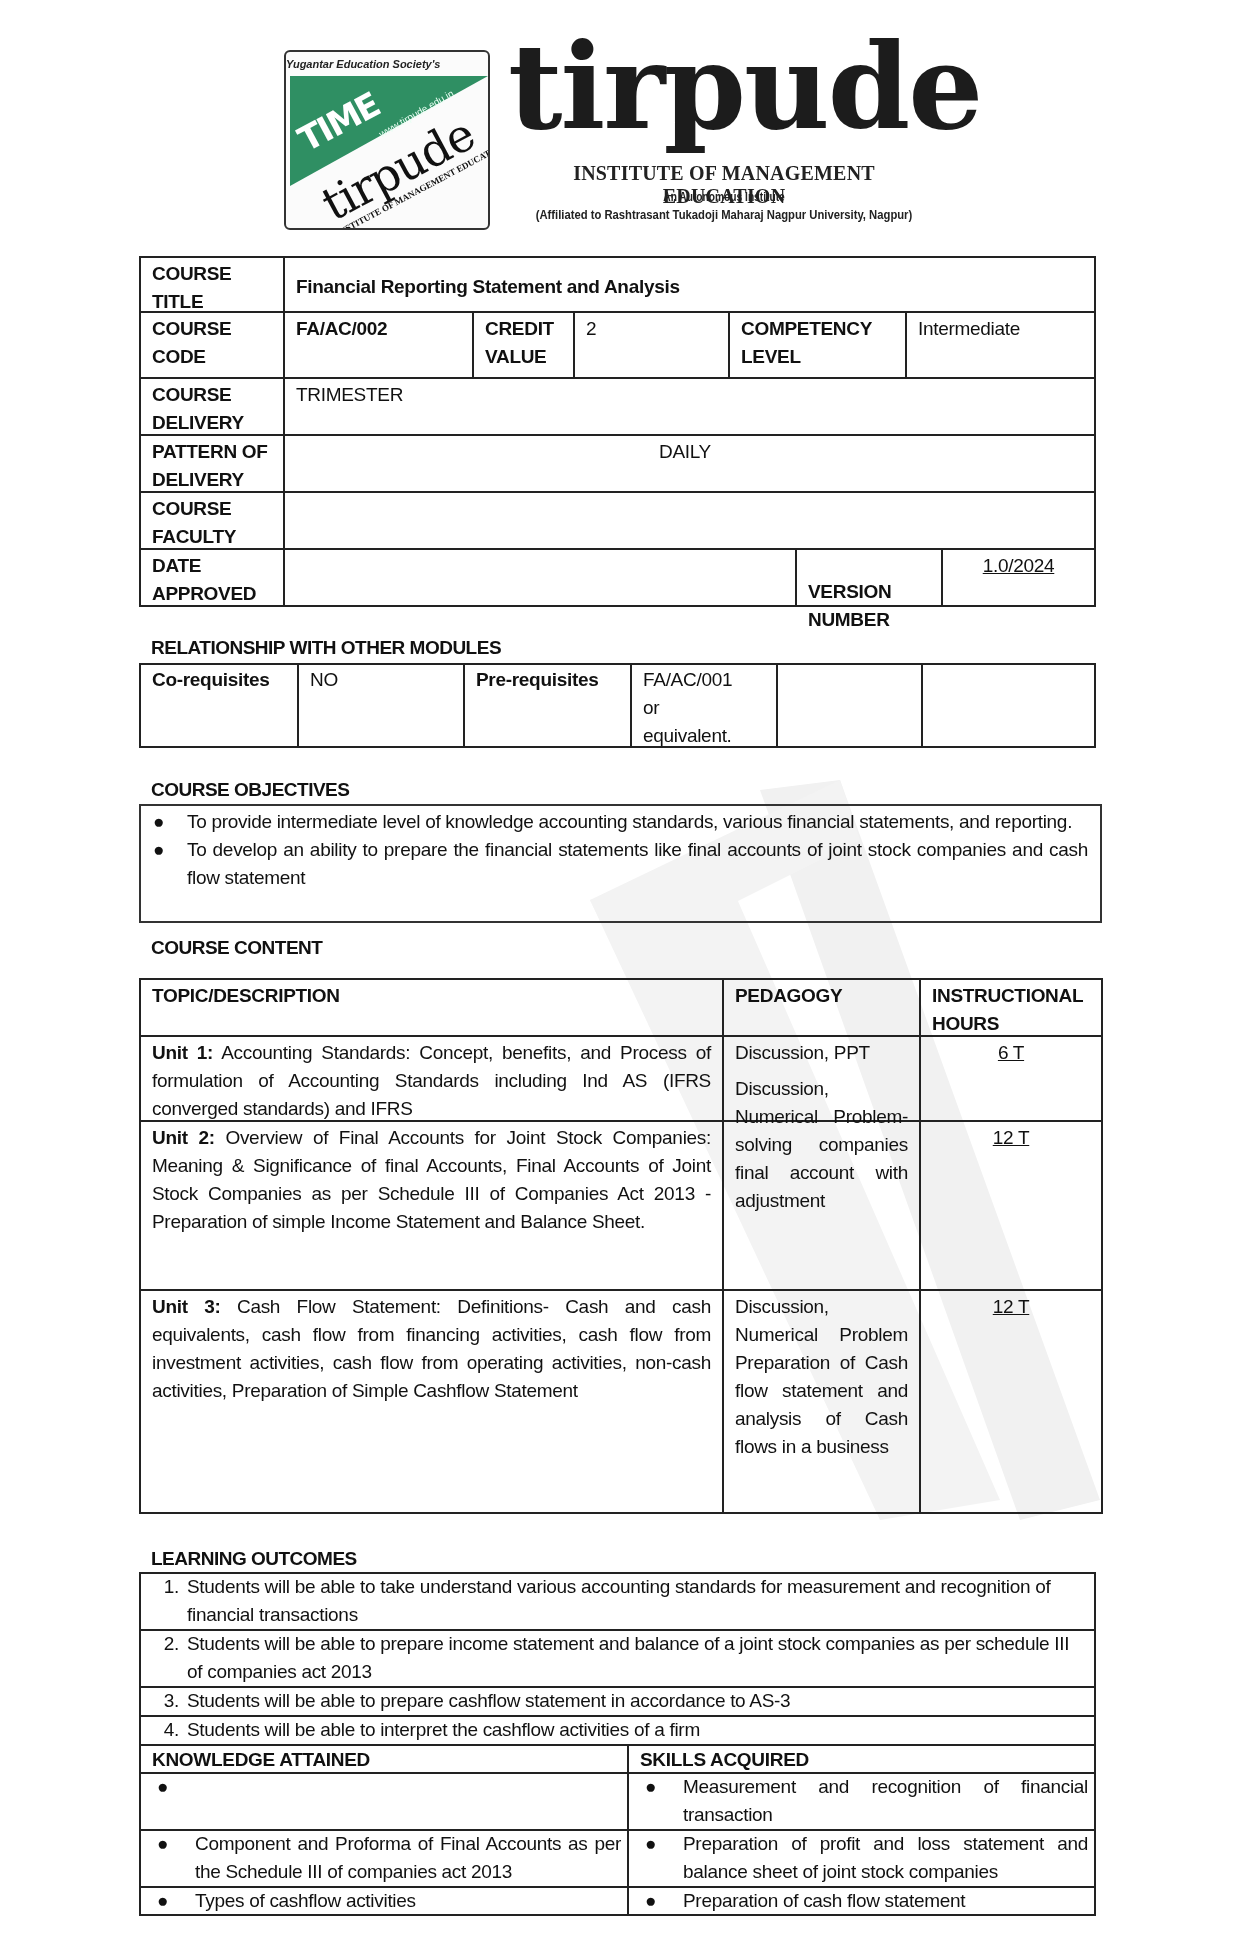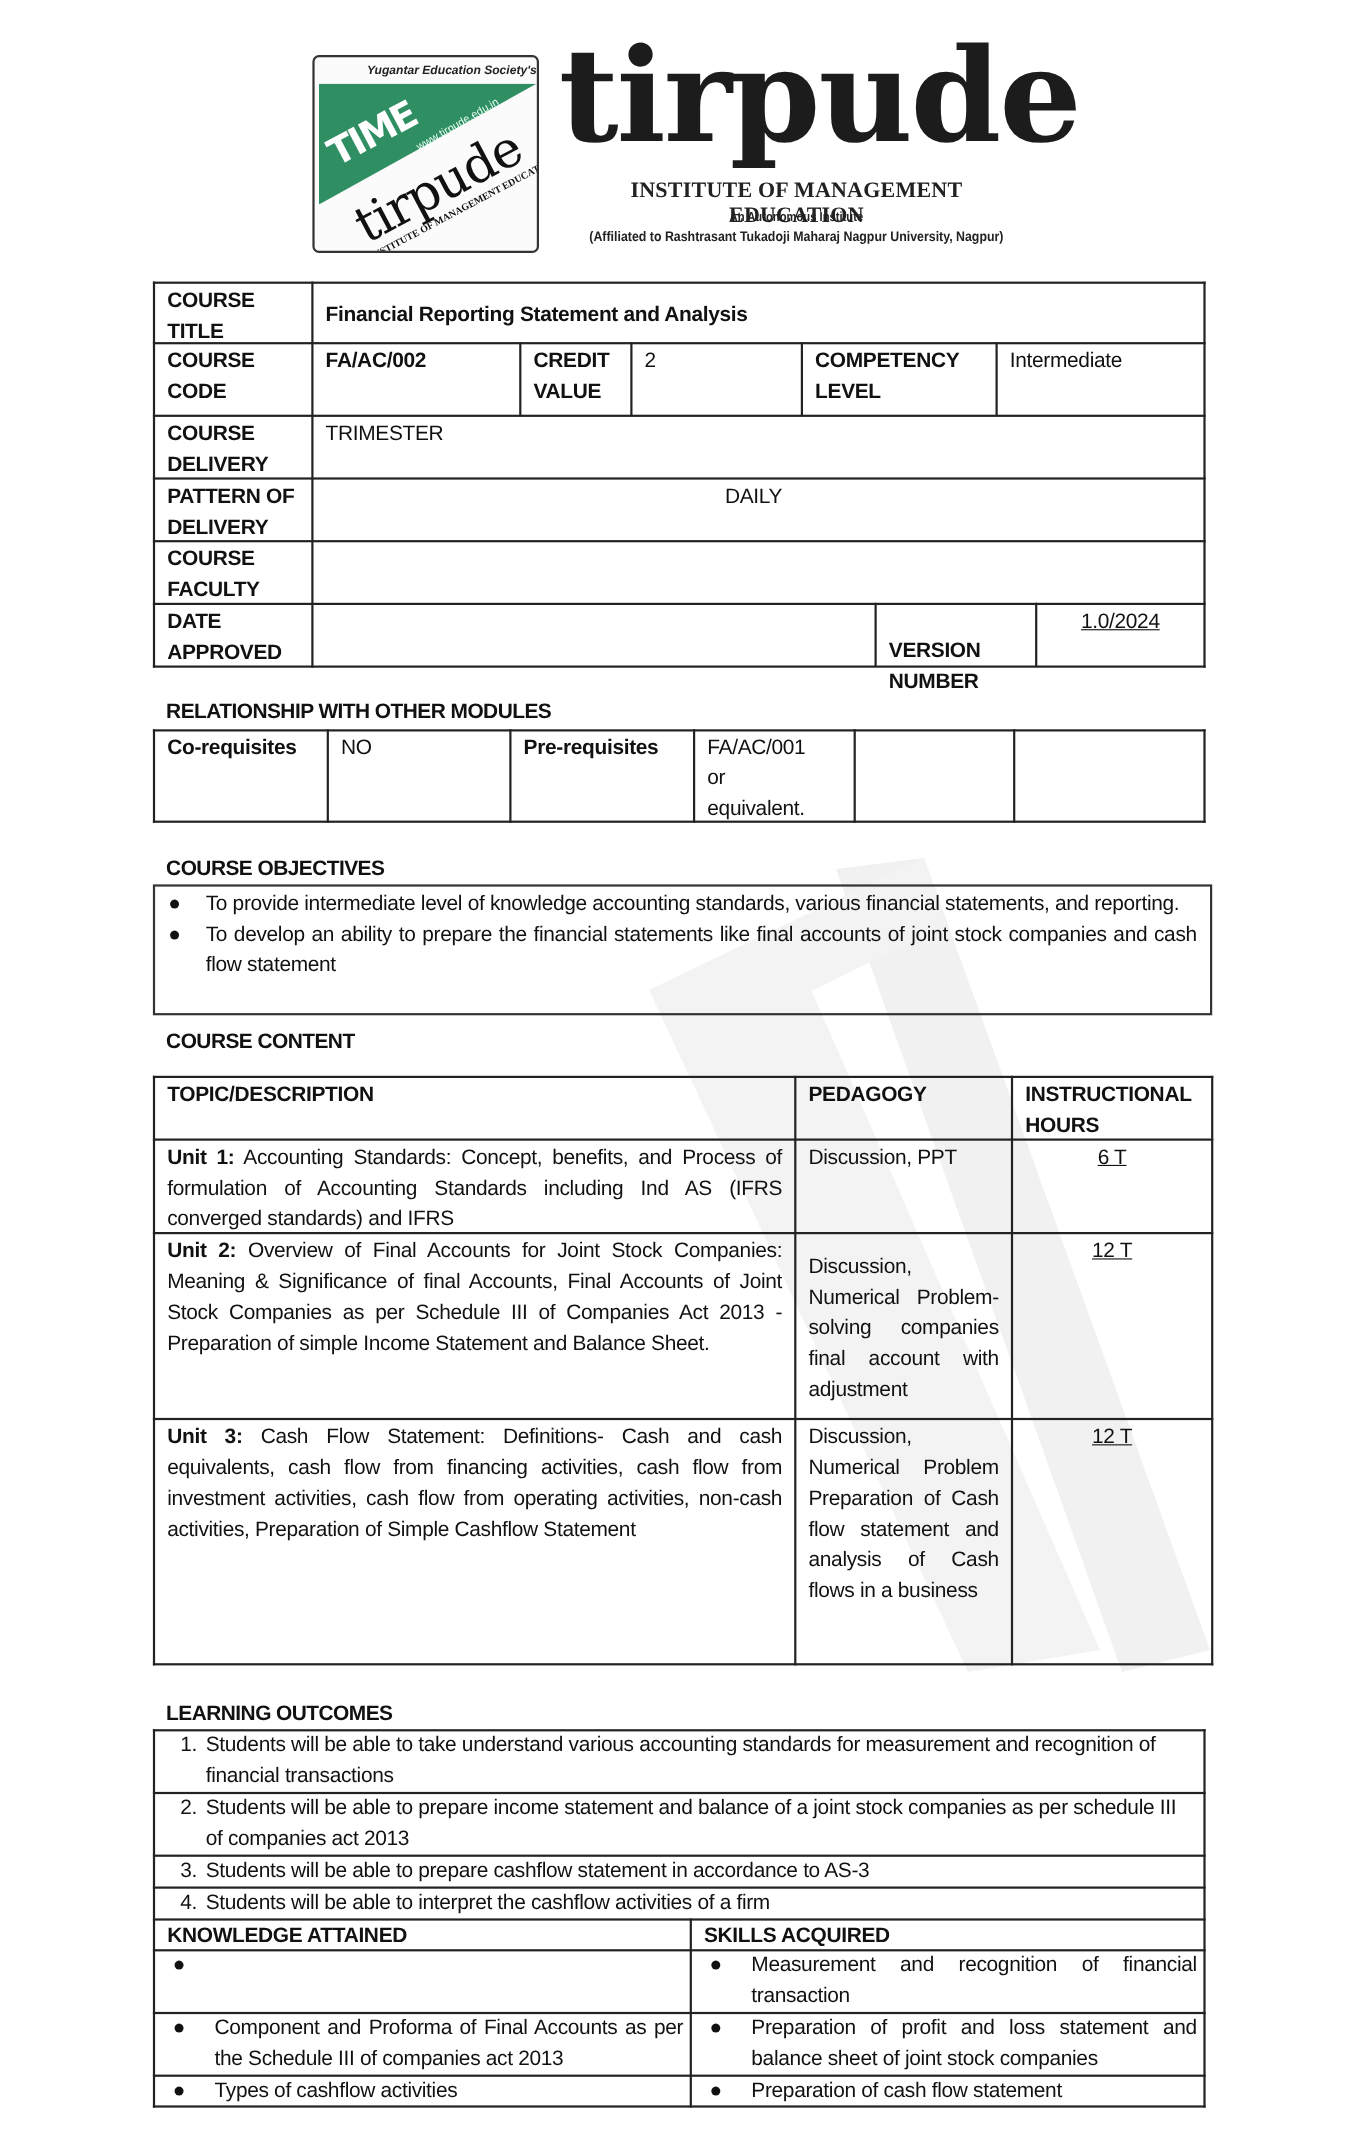--- a/index.html
+++ b/index.html
@@ -11,21 +11,21 @@
   .b { font-weight: bold; }
   .cell { position: absolute; padding: 2px 11px; font-size: 19px; line-height: 28px; letter-spacing: -0.3px; overflow: hidden; }
   .hline { position: absolute; height: 2px; background: #222; }
   .vline { position: absolute; width: 2px; background: #222; }
   .just { text-align: justify; }
   .center { text-align: center; text-decoration: underline; }
   .heading { position: absolute; left: 151px; font-size: 19px; font-weight: bold; letter-spacing: -0.5px; line-height: 24px; }
 
   
   .logo-box { position: absolute; left: 284px; top: 50px; width: 206px; height: 180px; border: 2px solid #333; border-radius: 6px; background: #fbfbfb; overflow: hidden; }
-  .logo-society { position: absolute; left: 0; right: 0; top: 6px; text-align: right; font-size: 11px; font-weight: bold; font-style: italic; color: #222; }
+  .logo-society { position: absolute; left: 0; right: 0; top: 6px; text-align: left; font-size: 11px; font-weight: bold; font-style: italic; color: #222; }
   .logo-green { position: absolute; left: 4px; top: 24px; width: 198px; height: 110px; background: #2f8f63; clip-path: polygon(0 0, 100% 0, 0 100%); }
   .logo-time { position: absolute; left: 10px; top: 50px; transform: rotate(-28deg); color: #fff; font-weight: bold; font-size: 34px; font-family: "DejaVu Sans", sans-serif; letter-spacing: -2px; }
   .logo-url { position: absolute; left: 88px; top: 56px; transform: rotate(-30deg); color: #e8fff3; font-size: 10px; }
   .logo-tirpude-small { position: absolute; left: 30px; top: 90px; transform: rotate(-28deg); font-family: "DejaVu Serif", serif; font-size: 46px; color: #111; letter-spacing: -1px; }
   .logo-ime-small { position: absolute; left: 40px; top: 132px; transform: rotate(-28deg); font-family: "Liberation Serif", serif; font-size: 9px; font-weight: bold; color: #111; white-space: nowrap; }
   .brand { position: absolute; left: 508px; top: 28px; font-family: "DejaVu Serif", serif; font-weight: bold; font-size: 118px; line-height: 118px; letter-spacing: -2px; color: #1c1c1c; }
   .brand-sub { position: absolute; left: 510px; top: 162px; width: 428px; text-align: center; font-family: "Liberation Serif", serif; font-weight: bold; font-size: 20px; letter-spacing: 0.2px; color: #222; }
   .brand-auto { position: absolute; left: 510px; top: 190px; width: 428px; text-align: center; font-family: "Liberation Sans", sans-serif; font-weight: bold; font-size: 12px; color: #222; transform: scaleX(0.85); }
   .brand-aff { position: absolute; left: 500px; top: 208px; width: 448px; text-align: center; font-family: "Liberation Sans", sans-serif; font-weight: bold; font-size: 12.5px; color: #222; transform: scaleX(0.9); }
 
@@ -184,21 +184,21 @@
 
   <div class="cell just" style="left:141px;top:1037px;width:581px;">
     <span class="b">Unit 1:</span> <span>Accounting Standards: Concept, benefits, and Process of formulation of Accounting Standards including Ind AS (IFRS converged standards) and IFRS</span>
   </div>
   <div class="cell" style="left:724px;top:1037px;width:169px;">Discussion, PPT</div>
   <div class="cell center" style="left:921px;top:1037px;width:180px;">6 T</div>
 
   <div class="cell just" style="left:141px;top:1122px;width:581px;">
     <span class="b">Unit 2:</span> <span>Overview of Final Accounts for Joint Stock Companies: Meaning &amp; Significance of final Accounts, Final Accounts of Joint Stock Companies as per Schedule III of Companies Act 2013 - Preparation of simple Income Statement and Balance Sheet.</span>
   </div>
-  <div class="cell just" style="left:724px;top:1136px;width:195px;">Discussion, Numerical Problem-solving companies final account with adjustment</div>
+  <div class="cell just" style="left:724px;top:1073px;width:195px;">Discussion, Numerical Problem-solving companies final account with adjustment</div>
   <div class="cell center" style="left:921px;top:1122px;width:180px;">12 T</div>
 
   <div class="cell just" style="left:141px;top:1291px;width:581px;">
     <span class="b">Unit 3:</span> <span>Cash Flow Statement: Definitions- Cash and cash equivalents, cash flow from financing activities, cash flow from investment activities, cash flow from operating activities, non-cash activities, Preparation of Simple Cashflow Statement</span>
   </div>
   <div class="cell just" style="left:724px;top:1291px;width:195px;">Discussion, Numerical Problem Preparation of Cash flow statement and analysis of Cash flows in a business</div>
   <div class="cell center" style="left:921px;top:1291px;width:180px;">12 T</div>
 </div>
 
 <div class="heading" style="top:1547px;">LEARNING OUTCOMES</div>

